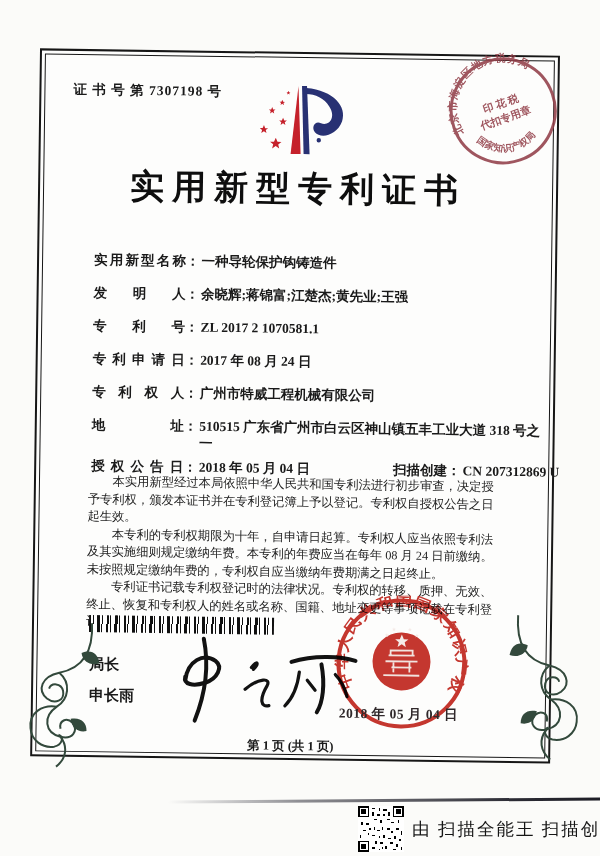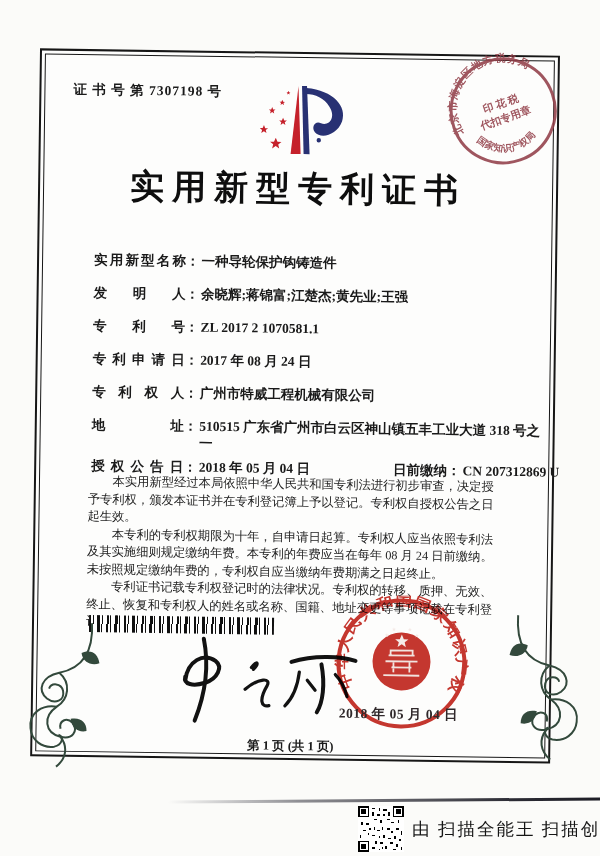--- a/index.html
+++ b/index.html
@@ -101,33 +101,37 @@
     </div>
     <div class="frow" style="top:132px">
       <span class="flabel">专利权人</span><span class="fcolon">：</span><span class="fvalue">广州市特威工程机械有限公司</span>
     </div>
     <div class="frow" style="top:165px">
       <span class="flabel">地址</span><span class="fcolon">：</span><span class="fvalue addr-val">510515 广东省广州市白云区神山镇五丰工业大道 318 号之一</span>
     </div>
     <div class="frow" style="top:206px">
       <span class="flabel">授权公告日</span><span class="fcolon">：</span><span class="fvalue">2018 年 05 月 04 日</span>
       <span class="grant-no-group">
-        <span>日前缴纳</span><span class="fcolon">：</span><span>CN 207312869 U</span>
+        <span>扫描创建</span><span class="fcolon">：</span><span>CN 207312869 U</span>
       </span>
     </div>
   </div>
 
   <div class="paras">
     <p>本实用新型经过本局依照中华人民共和国专利法进行初步审查，决定授予专利权，颁发本证书并在专利登记簿上予以登记。专利权自授权公告之日起生效。</p>
     <p>本专利的专利权期限为十年，自申请日起算。专利权人应当依照专利法及其实施细则规定缴纳年费。本专利的年费应当在每年 08 月 24 日前缴纳。未按照规定缴纳年费的，专利权自应当缴纳年费期满之日起终止。</p>
     <p>专利证书记载专利权登记时的法律状况。专利权的转移、质押、无效、终止、恢复和专利权人的姓名或名称、国籍、地址变更等事项记载在专利登记簿上。</p>
   </div>
 
   <div class="barcode"></div>
 
+  <div class="director">
+    <div>局长</div>
+    <div>申长雨</div>
+  </div>
 
   <svg class="signature" width="215" height="92" viewBox="0 0 215 92">
     <g fill="none" stroke="#121212" stroke-width="4" stroke-linecap="round">
       <path d="M26,48 C28,28 44,20 56,28 C64,34 58,46 46,50 C34,54 24,52 26,44"></path>
       <path d="M44,6 C50,34 46,62 36,88"></path>
       <path d="M92,34 C98,26 100,30 94,36" stroke-width="3.2"></path>
       <path d="M86,56 C100,44 112,44 108,52 C100,66 102,74 110,72" stroke-width="3.2"></path>
       <path d="M132,28 C156,20 182,22 196,26"></path>
       <path d="M162,30 C166,50 164,68 158,78"></path>
       <path d="M140,38 C138,56 132,66 126,72" stroke-width="3.2"></path>

